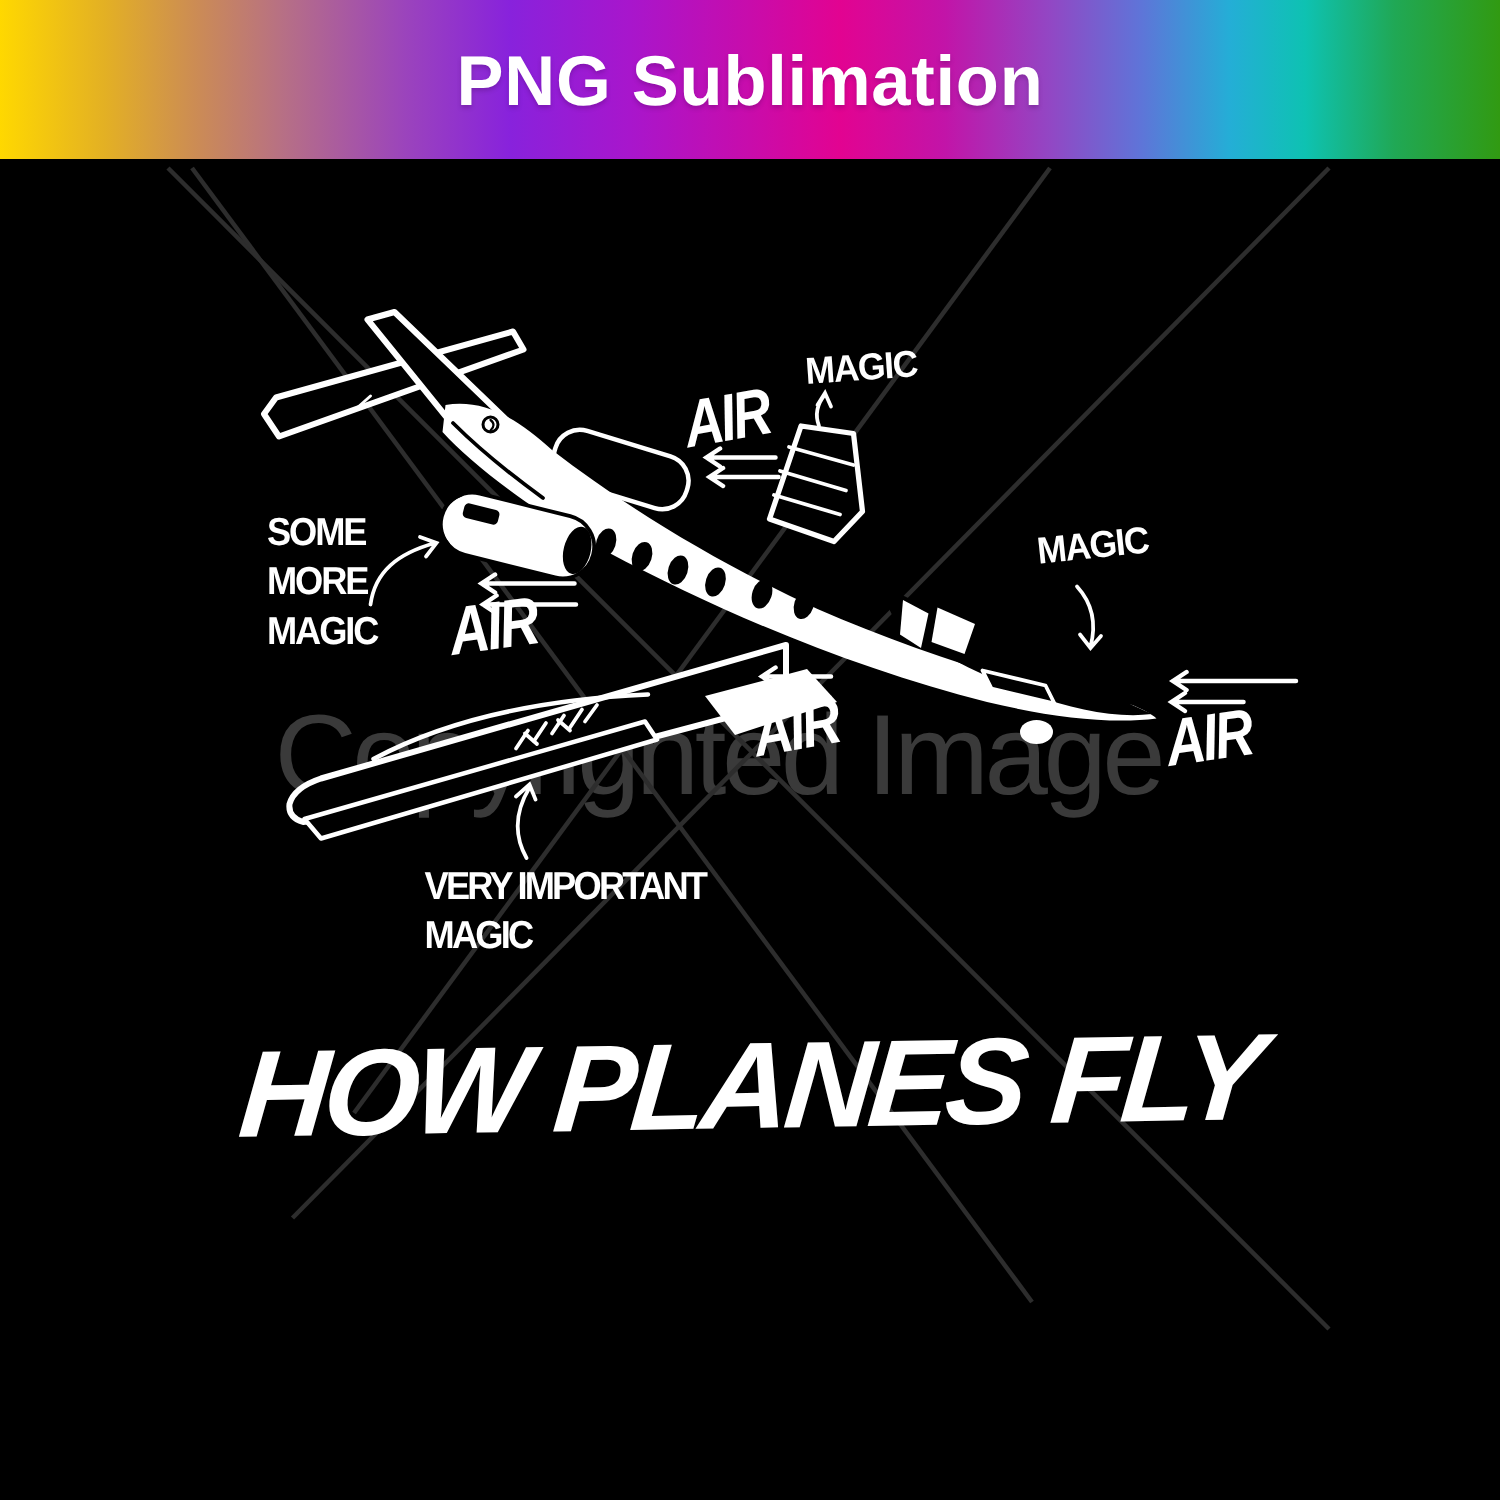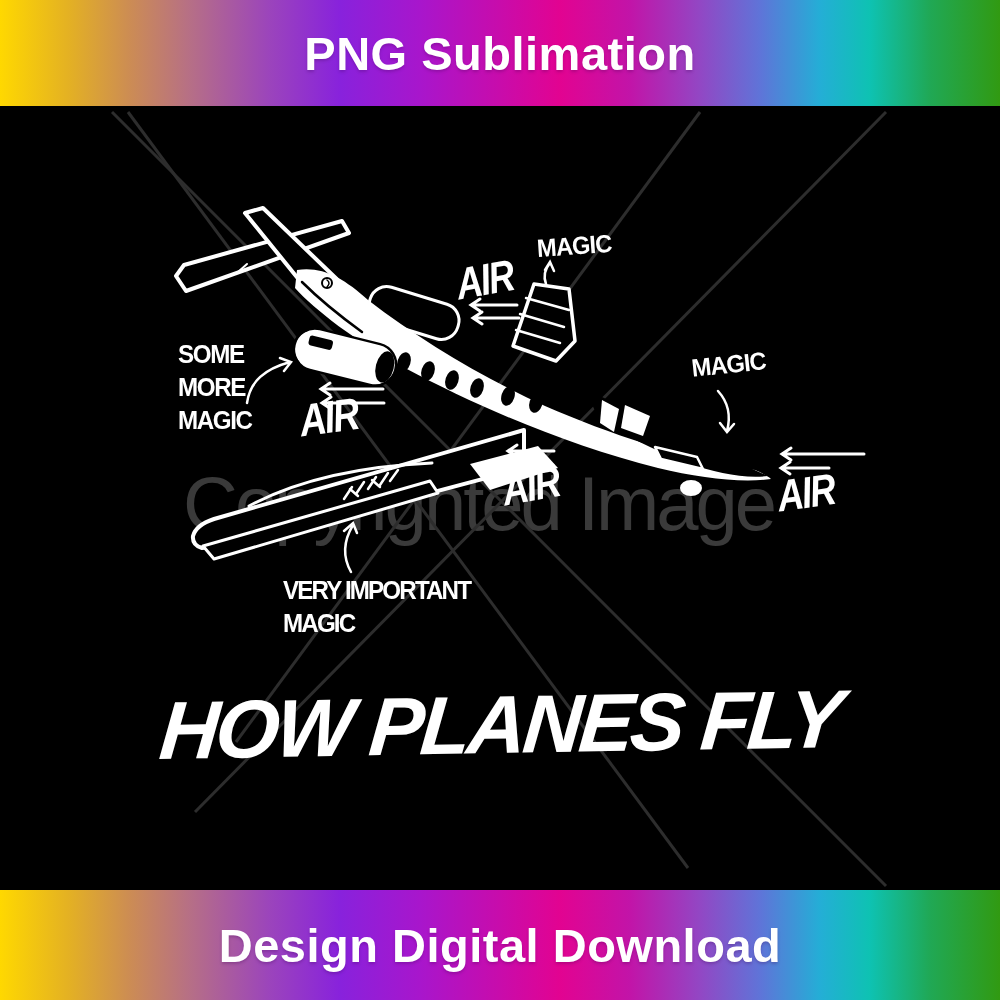--- a/index.html
+++ b/index.html
@@ -177,17 +177,14 @@
 MAGIC</div>
   <div class="hand lbl-air-engine">AIR</div>
   <div class="hand lbl-magic-nose">MAGIC</div>
   <div class="hand lbl-air-wing">AIR</div>
   <div class="hand lbl-air-nose">AIR</div>
   <div class="hand lbl-vim">VERY IMPORTANT
 MAGIC</div>
 
   <div class="title">HOW PLANES FLY</div>
 
-  <div class="bar bar-bottom">
-    <span class="bar-text">Design Digital Download</span>
-  </div>
 
 </div>
 
 </body></html>

